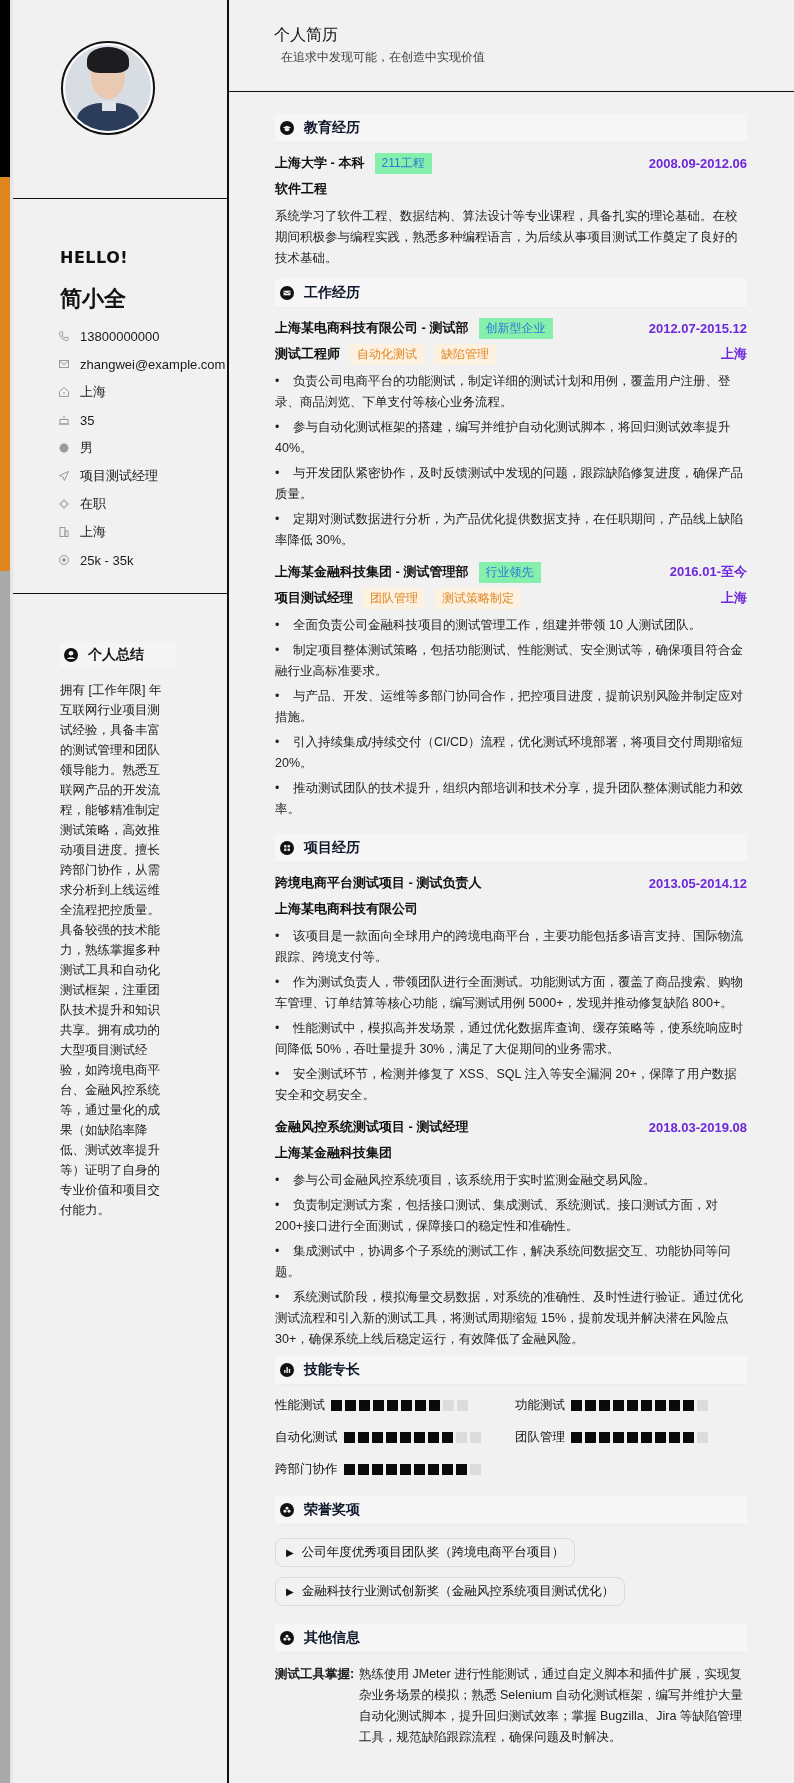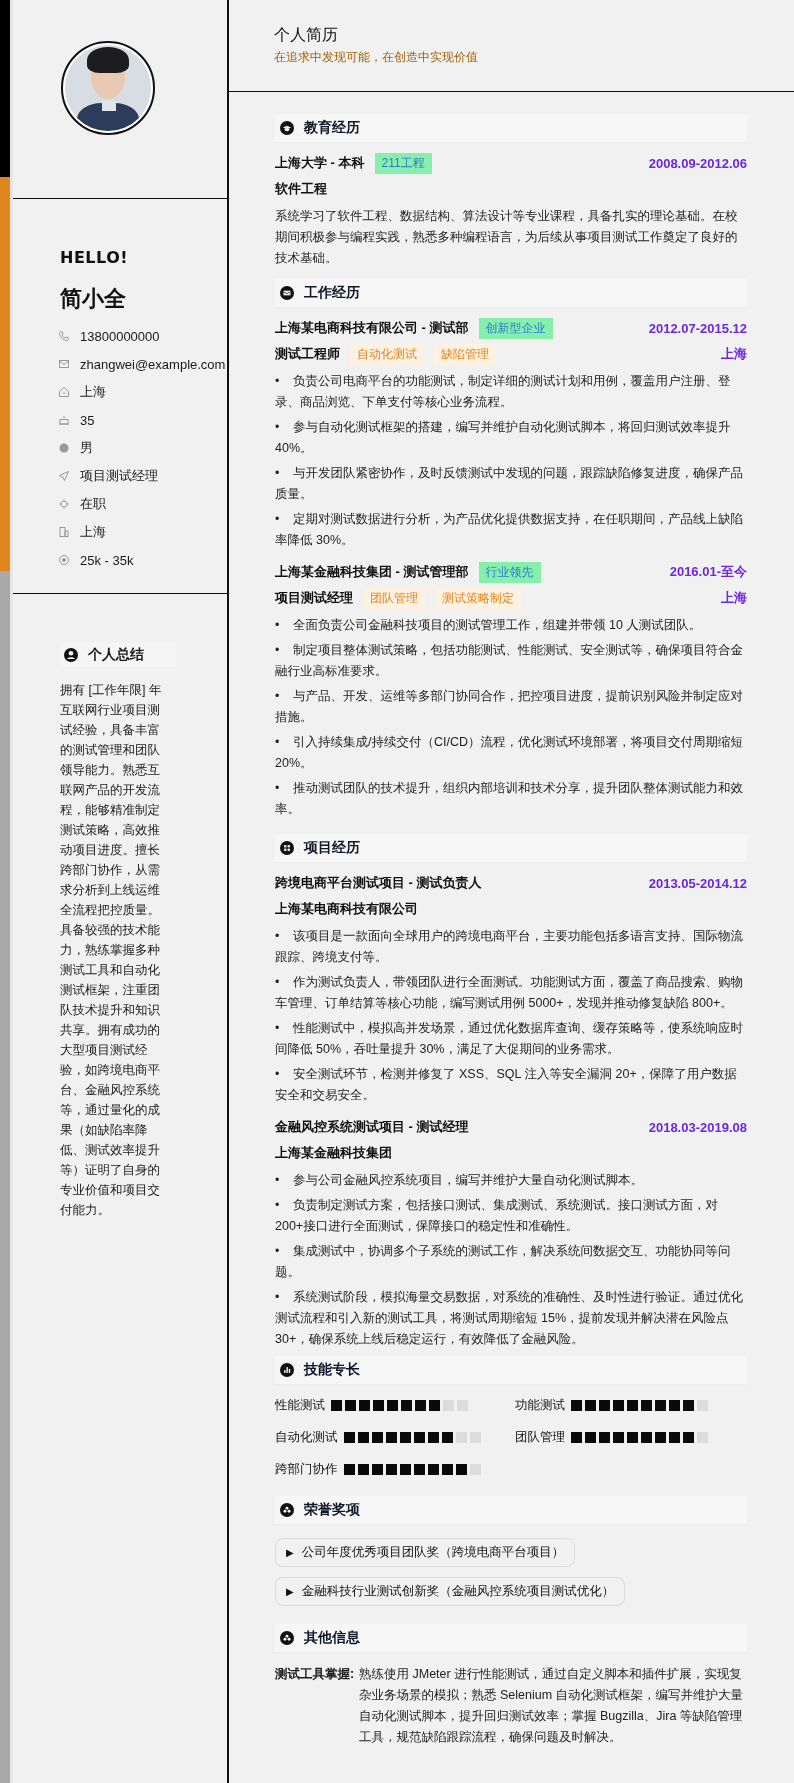--- a/index.html
+++ b/index.html
@@ -41,21 +41,21 @@
 
   .summary-head { position: absolute; left: 60px; top: 643px; width: 116px; height: 24px; background: #f5f5f5; display: flex; align-items: center; padding-left: 4px; }
   .summary-head .sic { width: 14px; height: 14px; margin-right: 10px; }
   .summary-head span { font-weight: bold; font-size: 14px; }
   .summary-text { position: absolute; left: 60px; top: 680px; width: 112px; font-size: 12.5px; line-height: 20px; color: #1a1a1a; word-break: break-all; }
 
   
   .main { position: absolute; left: 229px; top: 0; width: 565px; height: 1783px; }
   .header-block { position: absolute; left: 0; top: 0; width: 565px; height: 92px; }
   .header-title { position: absolute; left: 45px; top: 25px; font-size: 16px; font-weight: normal; color: #111; }
-  .header-sub { position: absolute; left: 45px; top: 49px; font-size: 12px; color: #a16207; }
+  .header-sub { position: absolute; left: 52px; top: 49px; font-size: 12px; color: #404040; }
   .header-divider { position: absolute; left: 0; top: 91px; width: 565px; height: 1px; background: #111; }
 
   .content { position: absolute; left: 46px; top: 114px; width: 472px; }
   .sec-head { height: 28px; background: #f6f6f6; display: flex; align-items: center; padding-left: 5px; margin-bottom: 8px; box-shadow: 0 1px 0 #ececec; }
   .sec-head .sicon { width: 14px; height: 14px; margin-right: 10px; }
   .sec-head .stitle { font-weight: bold; font-size: 14px; color: #0f172a; }
 
   .row { display: flex; justify-content: space-between; align-items: center; height: 26px; }
   .row .left { display: flex; align-items: center; }
   .bold { font-weight: bold; font-size: 13px; color: #111; }
@@ -320,21 +320,21 @@
 
       <div style="margin-top:8px">
         <div class="row">
           <span class="bold">金融风控系统测试项目 - 测试经理</span>
           <span class="date">2018.03-2019.08</span>
         </div>
         <div class="row">
             <span class="bold">上海某金融科技集团</span>
           </div>
         <ul class="bullets" style="margin-top:4px">
-          <li><span class="dot">•</span><span>参与公司金融风控系统项目，编写并维护大量自动化测试脚本。</span></li>
+          <li><span class="dot">•</span><span>参与公司金融风控系统项目，该系统用于实时监测金融交易风险。</span></li>
           <li><span class="dot">•</span><span>负责制定测试方案，包括接口测试、集成测试、系统测试。接口测试方面，对 200+接口进行全面测试，保障接口的稳定性和准确性。</span></li>
           <li><span class="dot">•</span><span>集成测试中，协调多个子系统的测试工作，解决系统间数据交互、功能协同等问题。</span></li>
           <li><span class="dot">•</span><span>系统测试阶段，模拟海量交易数据，对系统的准确性、及时性进行验证。通过优化测试流程和引入新的测试工具，将测试周期缩短 15%，提前发现并解决潜在风险点 30+，确保系统上线后稳定运行，有效降低了金融风险。</span></li>
         </ul>
       </div>
     </section>
 
     <section style="">
       <div class="sec-head">
         <svg class="sicon" viewBox="0 0 24 24">

